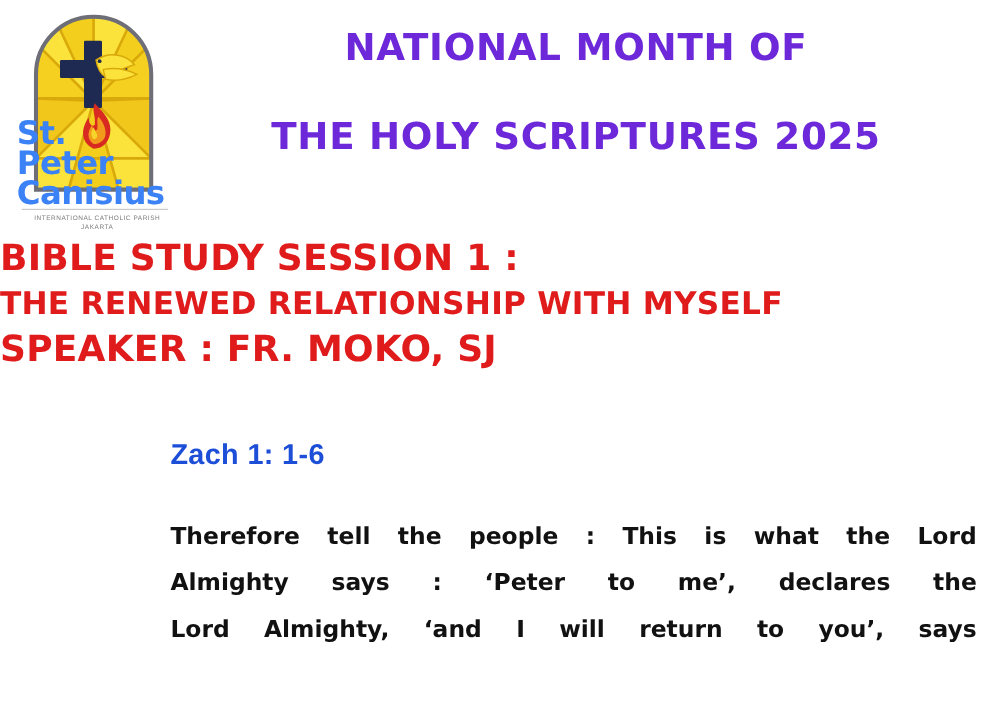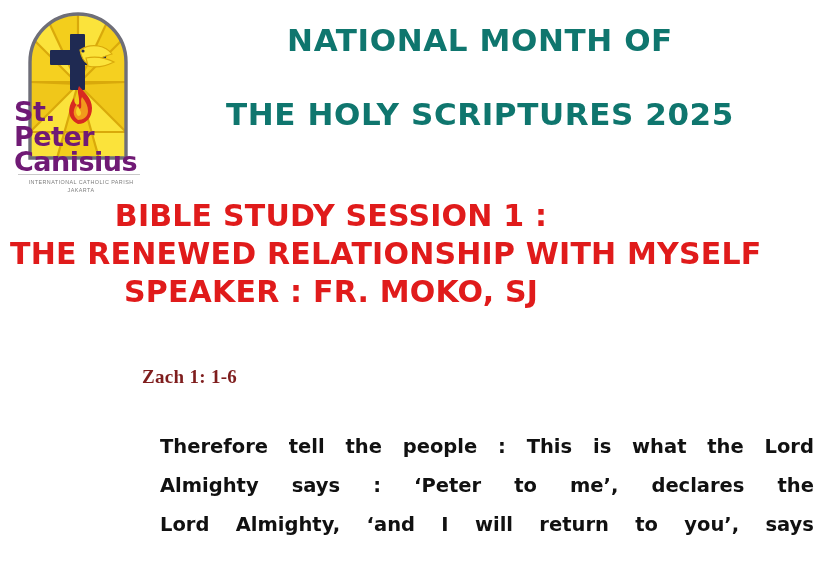--- a/index.html
+++ b/index.html
@@ -43,21 +43,21 @@
   .logo-wordmark {
     position: absolute;
     left: 6px;
     top: 98px;
     width: 134px;
     line-height: 0.92;
     font-family: "DejaVu Sans", sans-serif;
     font-weight: 700;
     font-size: 27px;
     letter-spacing: -0.5px;
-    color: #701a75;
+    color: #3b82f6;
   }
   .logo-wordmark span { display: block; }
   .logo-rule {
     position: absolute;
     left: 10px;
     top: 172px;
     width: 122px;
     height: 1px;
     background: #c9c9c9;
   }
@@ -79,63 +79,63 @@
   .head-block {
     position: absolute;
     left: 150px;
     top: 8px;
     width: 660px;
     text-align: center;
   }
   .head-line {
     font-family: "DejaVu Sans", sans-serif;
     font-weight: 700;
-    color: #0f766e;
+    color: #6d28d9;
     letter-spacing: 0.6px;
     white-space: nowrap;
   }
   .head-line-1 {
     font-size: 31px;
     line-height: 44px;
     padding-top: 10px;
   }
   .head-line-2 {
     font-size: 31px;
     line-height: 44px;
     padding-top: 30px;
   }
 
   
   .title-block {
     position: absolute;
     left: 0;
     top: 197px;
     width: 662px;
-    text-align: center;
+    text-align: left;
   }
   .title-line {
     font-family: "DejaVu Sans", sans-serif;
     font-weight: 700;
     color: #E01B1B;
     font-size: 30px;
     line-height: 38px;
     letter-spacing: 0.2px;
     white-space: nowrap;
   }
-  .title-line-2 { font-size: 30px; margin-left: 10px; }
+  .title-line-2 { font-size: 26px; }
 
   
   .ref {
     position: absolute;
     left: 142px;
     top: 366px;
-    font-family: Liberation Serif, serif;
-    font-weight: 700;
-    font-size: 19px;
-    color: #7f1d1d;
+    font-family: Liberation Sans, sans-serif;
+    font-weight: 700;
+    font-size: 24px;
+    color: #1d4ed8;
     letter-spacing: 0.3px;
   }
   .passage {
     position: absolute;
     left: 142px;
     top: 427px;
     width: 672px;
     font-family: "DejaVu Sans", sans-serif;
     font-weight: 700;
     font-size: 19.5px;
@@ -147,21 +147,20 @@
   .passage .ln {
     display: block;
     white-space: nowrap;
   }
   .passage .ln.j {
     display: flex;
     justify-content: space-between;
   }
   .passage .ln.j > i {
     font-style: normal;
-    margin-left: 18px;
   }
 </style>
 </head>
 <body>
 
 <div class="slide">
 
   <div class="logo">
 
     <div class="logo-window">

